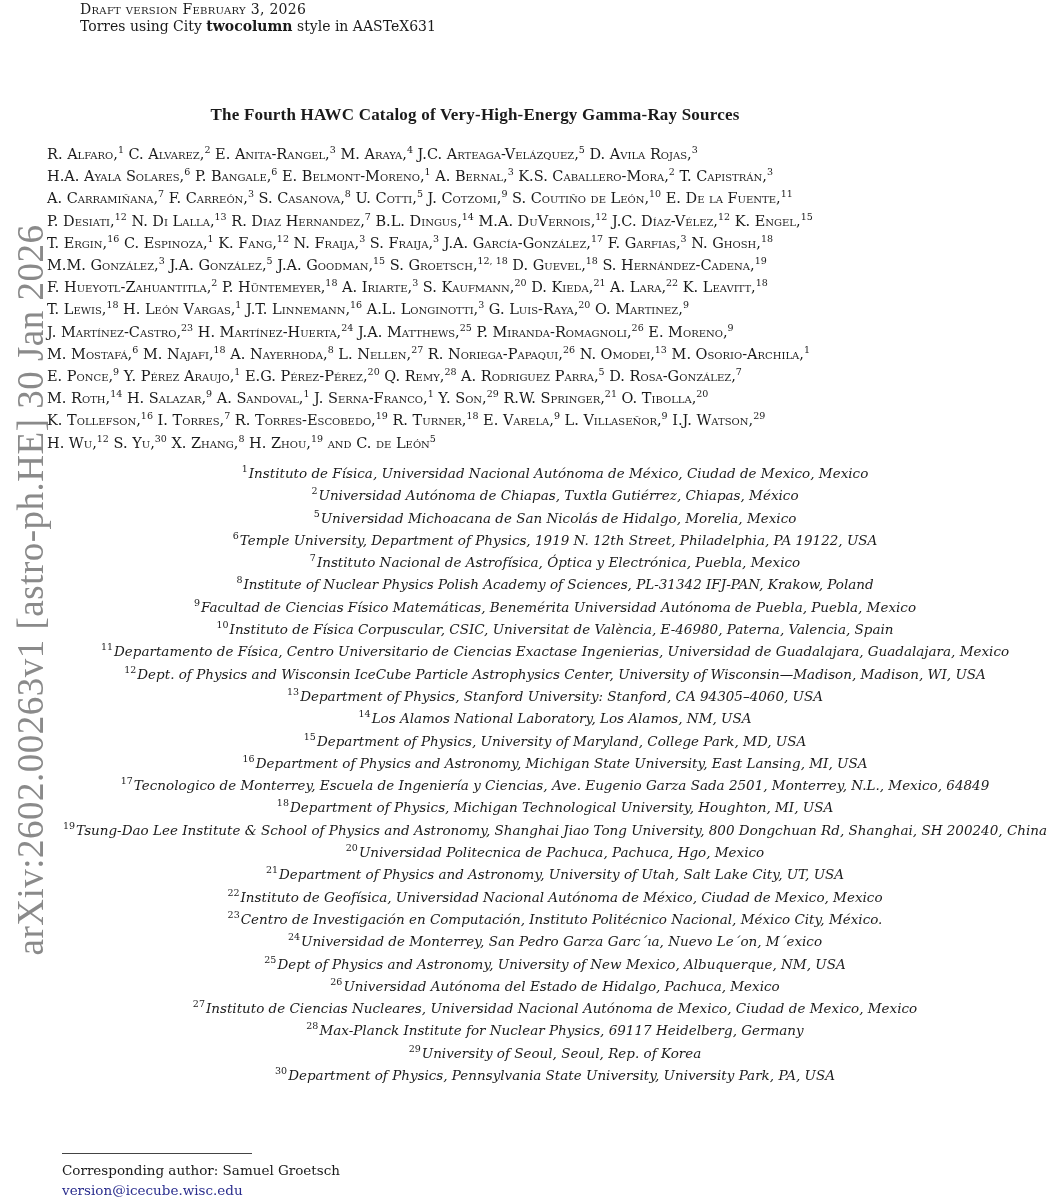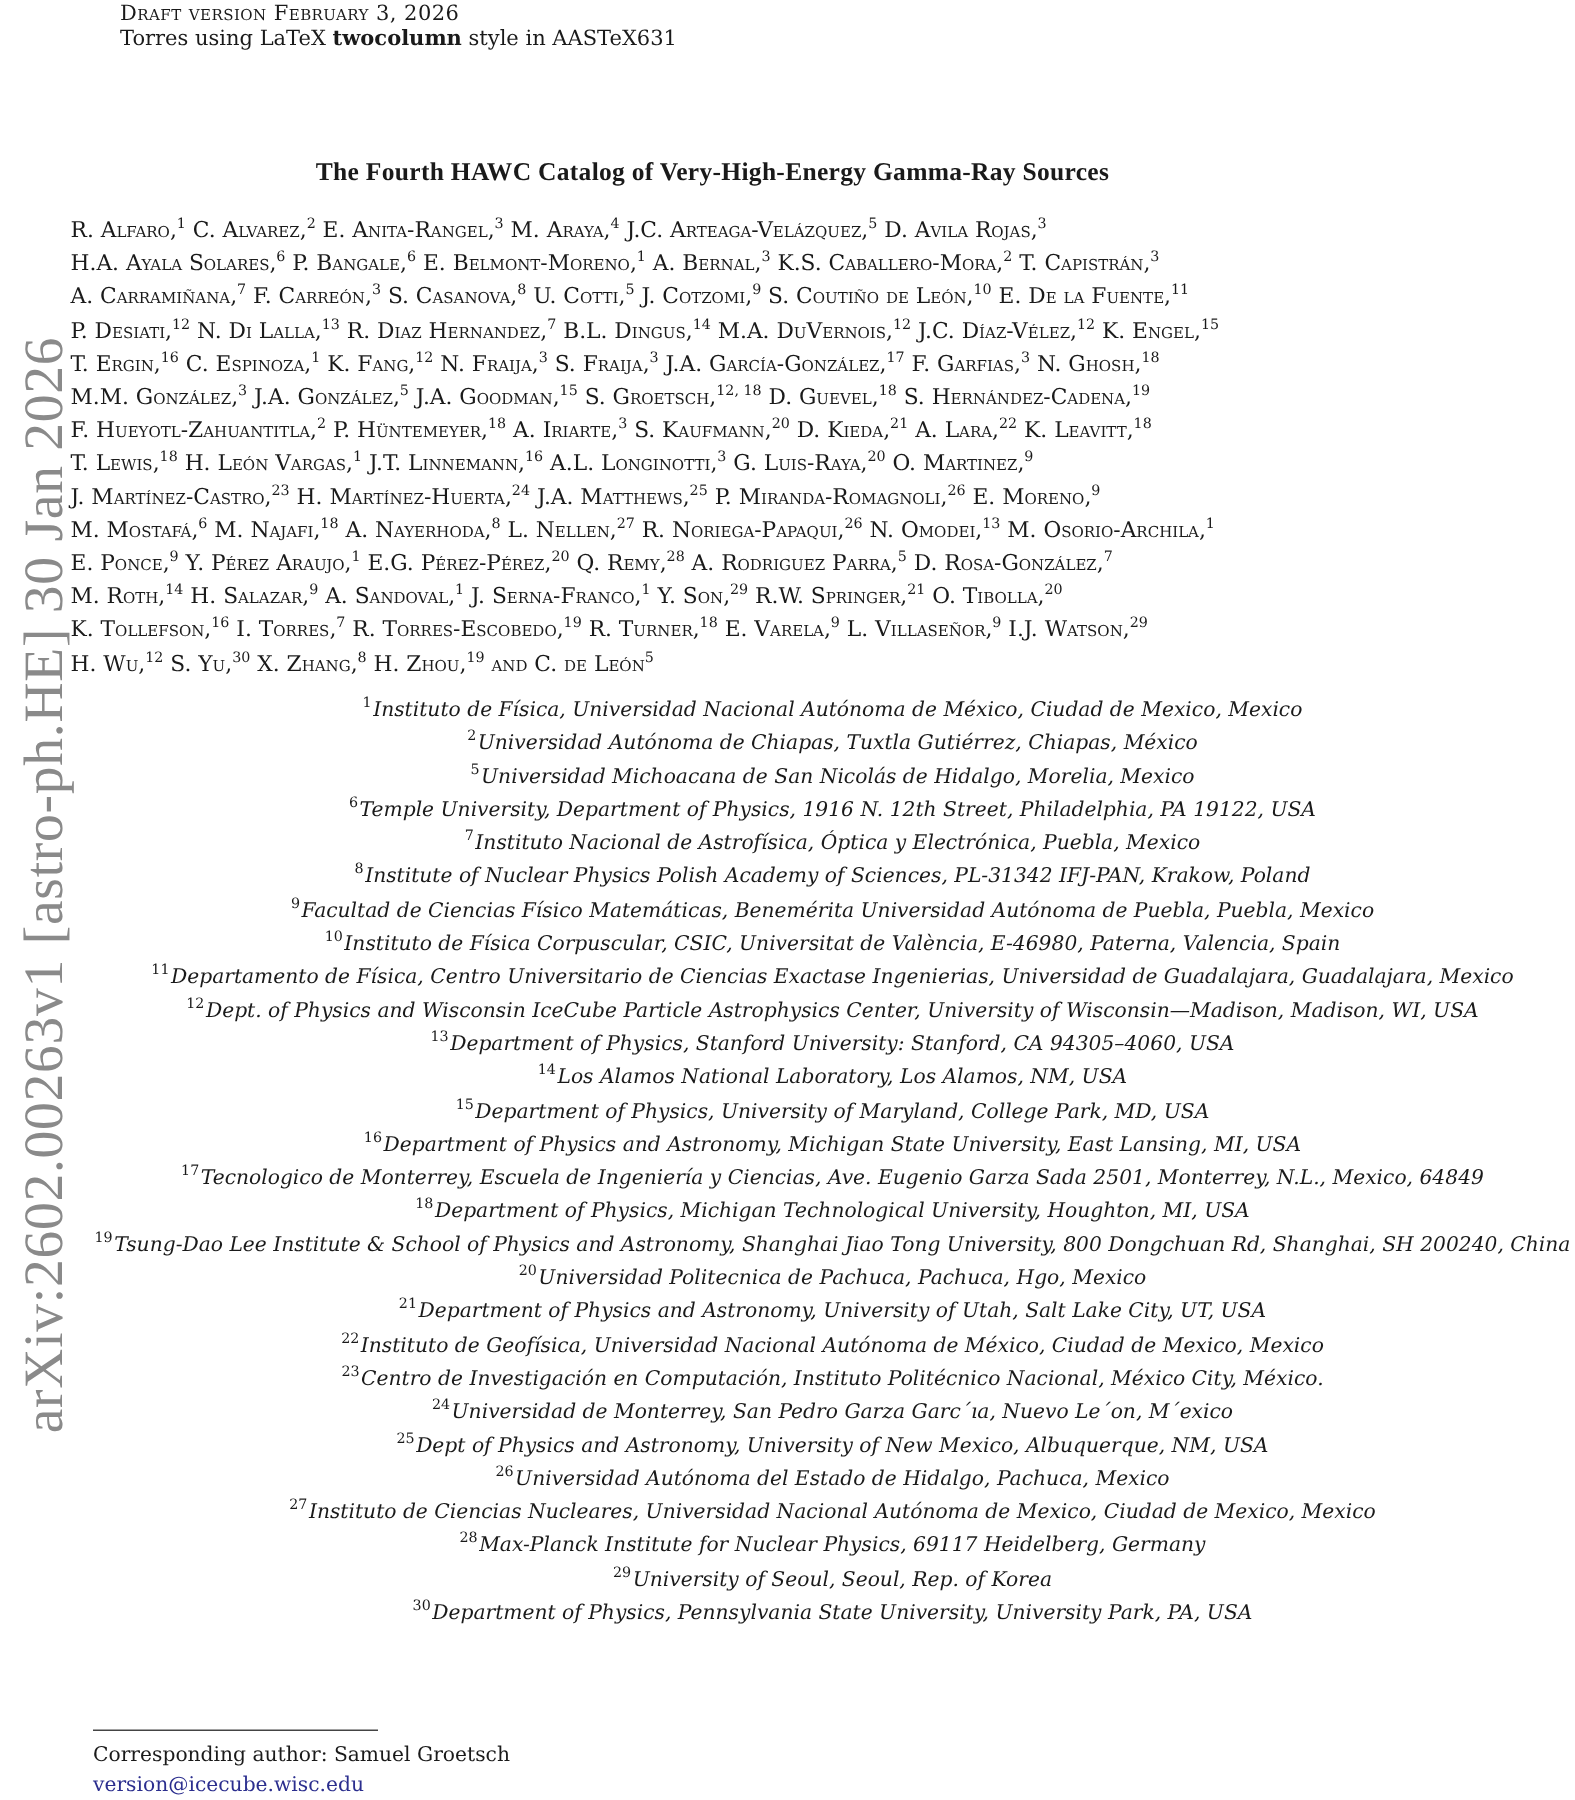--- a/index.html
+++ b/index.html
@@ -18,36 +18,36 @@
   .affil sup { font-size:9.5px; font-style:normal; vertical-align:6px; line-height:0; margin-right:1px; }
   .divider { position:absolute; left:62px; top:1153px; width:190px; border-top:0.8px solid #444; }
   .corr { position:absolute; left:62px; top:1160px; font-size:13.5px; line-height:20px; }
   .corr .email { color:#2b2e8e; text-decoration:none; display:block; }
 </style>
 </head>
 <body>
 
 <div class="header">
   <div class="draft">Draft version February 3, 2026</div>
-  <div><span>Torres using </span><span>LaTeX</span> <b>twocolumn</b><span> style in AASTeX631</span></div>
+  <div><span>Torres using </span><span>City</span> <b>twocolumn</b><span> style in AASTeX631</span></div>
 </div>
 
 <div class="sidebar">
   <span>arXiv:2602.00263v1  [astro-ph.HE]  30 Jan 2026</span>
 </div>
 
 <div class="title">The Fourth HAWC Catalog of Very-High-Energy Gamma-Ray Sources</div>
 
 <div class="authors" id="authors"><span class="author"><span>R. Alfaro,</span><sup>1</sup></span> <span class="author"><span>C. Alvarez,</span><sup>2</sup></span> <span class="author"><span>E. Anita-Rangel,</span><sup>3</sup></span> <span class="author"><span>M. Araya,</span><sup>4</sup></span> <span class="author"><span>J.C. Arteaga-Velázquez,</span><sup>5</sup></span> <span class="author"><span>D. Avila Rojas,</span><sup>3</sup></span><br><span class="author"><span>H.A. Ayala Solares,</span><sup>6</sup></span> <span class="author"><span>P. Bangale,</span><sup>6</sup></span> <span class="author"><span>E. Belmont-Moreno,</span><sup>1</sup></span> <span class="author"><span>A. Bernal,</span><sup>3</sup></span> <span class="author"><span>K.S. Caballero-Mora,</span><sup>2</sup></span> <span class="author"><span>T. Capistrán,</span><sup>3</sup></span><br><span class="author"><span>A. Carramiñana,</span><sup>7</sup></span> <span class="author"><span>F. Carreón,</span><sup>3</sup></span> <span class="author"><span>S. Casanova,</span><sup>8</sup></span> <span class="author"><span>U. Cotti,</span><sup>5</sup></span> <span class="author"><span>J. Cotzomi,</span><sup>9</sup></span> <span class="author"><span>S. Coutiño de León,</span><sup>10</sup></span> <span class="author"><span>E. De la Fuente,</span><sup>11</sup></span><br><span class="author"><span>P. Desiati,</span><sup>12</sup></span> <span class="author"><span>N. Di Lalla,</span><sup>13</sup></span> <span class="author"><span>R. Diaz Hernandez,</span><sup>7</sup></span> <span class="author"><span>B.L. Dingus,</span><sup>14</sup></span> <span class="author"><span>M.A. DuVernois,</span><sup>12</sup></span> <span class="author"><span>J.C. Díaz-Vélez,</span><sup>12</sup></span> <span class="author"><span>K. Engel,</span><sup>15</sup></span><br><span class="author"><span>T. Ergin,</span><sup>16</sup></span> <span class="author"><span>C. Espinoza,</span><sup>1</sup></span> <span class="author"><span>K. Fang,</span><sup>12</sup></span> <span class="author"><span>N. Fraija,</span><sup>3</sup></span> <span class="author"><span>S. Fraija,</span><sup>3</sup></span> <span class="author"><span>J.A. García-González,</span><sup>17</sup></span> <span class="author"><span>F. Garfias,</span><sup>3</sup></span> <span class="author"><span>N. Ghosh,</span><sup>18</sup></span><br><span class="author"><span>M.M. González,</span><sup>3</sup></span> <span class="author"><span>J.A. González,</span><sup>5</sup></span> <span class="author"><span>J.A. Goodman,</span><sup>15</sup></span> <span class="author"><span>S. Groetsch,</span><sup>12, 18</sup></span> <span class="author"><span>D. Guevel,</span><sup>18</sup></span> <span class="author"><span>S. Hernández-Cadena,</span><sup>19</sup></span><br><span class="author"><span>F. Hueyotl-Zahuantitla,</span><sup>2</sup></span> <span class="author"><span>P. Hüntemeyer,</span><sup>18</sup></span> <span class="author"><span>A. Iriarte,</span><sup>3</sup></span> <span class="author"><span>S. Kaufmann,</span><sup>20</sup></span> <span class="author"><span>D. Kieda,</span><sup>21</sup></span> <span class="author"><span>A. Lara,</span><sup>22</sup></span> <span class="author"><span>K. Leavitt,</span><sup>18</sup></span><br><span class="author"><span>T. Lewis,</span><sup>18</sup></span> <span class="author"><span>H. León Vargas,</span><sup>1</sup></span> <span class="author"><span>J.T. Linnemann,</span><sup>16</sup></span> <span class="author"><span>A.L. Longinotti,</span><sup>3</sup></span> <span class="author"><span>G. Luis-Raya,</span><sup>20</sup></span> <span class="author"><span>O. Martinez,</span><sup>9</sup></span><br><span class="author"><span>J. Martínez-Castro,</span><sup>23</sup></span> <span class="author"><span>H. Martínez-Huerta,</span><sup>24</sup></span> <span class="author"><span>J.A. Matthews,</span><sup>25</sup></span> <span class="author"><span>P. Miranda-Romagnoli,</span><sup>26</sup></span> <span class="author"><span>E. Moreno,</span><sup>9</sup></span><br><span class="author"><span>M. Mostafá,</span><sup>6</sup></span> <span class="author"><span>M. Najafi,</span><sup>18</sup></span> <span class="author"><span>A. Nayerhoda,</span><sup>8</sup></span> <span class="author"><span>L. Nellen,</span><sup>27</sup></span> <span class="author"><span>R. Noriega-Papaqui,</span><sup>26</sup></span> <span class="author"><span>N. Omodei,</span><sup>13</sup></span> <span class="author"><span>M. Osorio-Archila,</span><sup>1</sup></span><br><span class="author"><span>E. Ponce,</span><sup>9</sup></span> <span class="author"><span>Y. Pérez Araujo,</span><sup>1</sup></span> <span class="author"><span>E.G. Pérez-Pérez,</span><sup>20</sup></span> <span class="author"><span>Q. Remy,</span><sup>28</sup></span> <span class="author"><span>A. Rodriguez Parra,</span><sup>5</sup></span> <span class="author"><span>D. Rosa-González,</span><sup>7</sup></span><br><span class="author"><span>M. Roth,</span><sup>14</sup></span> <span class="author"><span>H. Salazar,</span><sup>9</sup></span> <span class="author"><span>A. Sandoval,</span><sup>1</sup></span> <span class="author"><span>J. Serna-Franco,</span><sup>1</sup></span> <span class="author"><span>Y. Son,</span><sup>29</sup></span> <span class="author"><span>R.W. Springer,</span><sup>21</sup></span> <span class="author"><span>O. Tibolla,</span><sup>20</sup></span><br><span class="author"><span>K. Tollefson,</span><sup>16</sup></span> <span class="author"><span>I. Torres,</span><sup>7</sup></span> <span class="author"><span>R. Torres-Escobedo,</span><sup>19</sup></span> <span class="author"><span>R. Turner,</span><sup>18</sup></span> <span class="author"><span>E. Varela,</span><sup>9</sup></span> <span class="author"><span>L. Villaseñor,</span><sup>9</sup></span> <span class="author"><span>I.J. Watson,</span><sup>29</sup></span><br><span class="author"><span>H. Wu,</span><sup>12</sup></span> <span class="author"><span>S. Yu,</span><sup>30</sup></span> <span class="author"><span>X. Zhang,</span><sup>8</sup></span> <span class="author"><span>H. Zhou,</span><sup>19</sup></span> <span class="author"><span>and C. de León</span><sup>5</sup></span><br></div>
 
 <div class="affils" id="affils">
     <span class="affil"><sup>1</sup><span>Instituto de Física, Universidad Nacional Autónoma de México, Ciudad de Mexico, Mexico</span></span>
     <span class="affil"><sup>2</sup><span>Universidad Autónoma de Chiapas, Tuxtla Gutiérrez, Chiapas, México</span></span>
     <span class="affil"><sup>5</sup><span>Universidad Michoacana de San Nicolás de Hidalgo, Morelia, Mexico</span></span>
-    <span class="affil"><sup>6</sup><span>Temple University, Department of Physics, 1916 N. 12th Street, Philadelphia, PA 19122, USA</span></span>
+    <span class="affil"><sup>6</sup><span>Temple University, Department of Physics, 1919 N. 12th Street, Philadelphia, PA 19122, USA</span></span>
     <span class="affil"><sup>7</sup><span>Instituto Nacional de Astrofísica, Óptica y Electrónica, Puebla, Mexico</span></span>
     <span class="affil"><sup>8</sup><span>Institute of Nuclear Physics Polish Academy of Sciences, PL-31342 IFJ-PAN, Krakow, Poland</span></span>
     <span class="affil"><sup>9</sup><span>Facultad de Ciencias Físico Matemáticas, Benemérita Universidad Autónoma de Puebla, Puebla, Mexico</span></span>
     <span class="affil"><sup>10</sup><span>Instituto de Física Corpuscular, CSIC, Universitat de València, E-46980, Paterna, Valencia, Spain</span></span>
     <span class="affil"><sup>11</sup><span>Departamento de Física, Centro Universitario de Ciencias Exactase Ingenierias, Universidad de Guadalajara, Guadalajara, Mexico</span></span>
     <span class="affil"><sup>12</sup><span>Dept. of Physics and Wisconsin IceCube Particle Astrophysics Center, University of Wisconsin—Madison, Madison, WI, USA</span></span>
     <span class="affil"><sup>13</sup><span>Department of Physics, Stanford University: Stanford, CA 94305–4060, USA</span></span>
     <span class="affil"><sup>14</sup><span>Los Alamos National Laboratory, Los Alamos, NM, USA</span></span>
     <span class="affil"><sup>15</sup><span>Department of Physics, University of Maryland, College Park, MD, USA</span></span>
     <span class="affil"><sup>16</sup><span>Department of Physics and Astronomy, Michigan State University, East Lansing, MI, USA</span></span>

